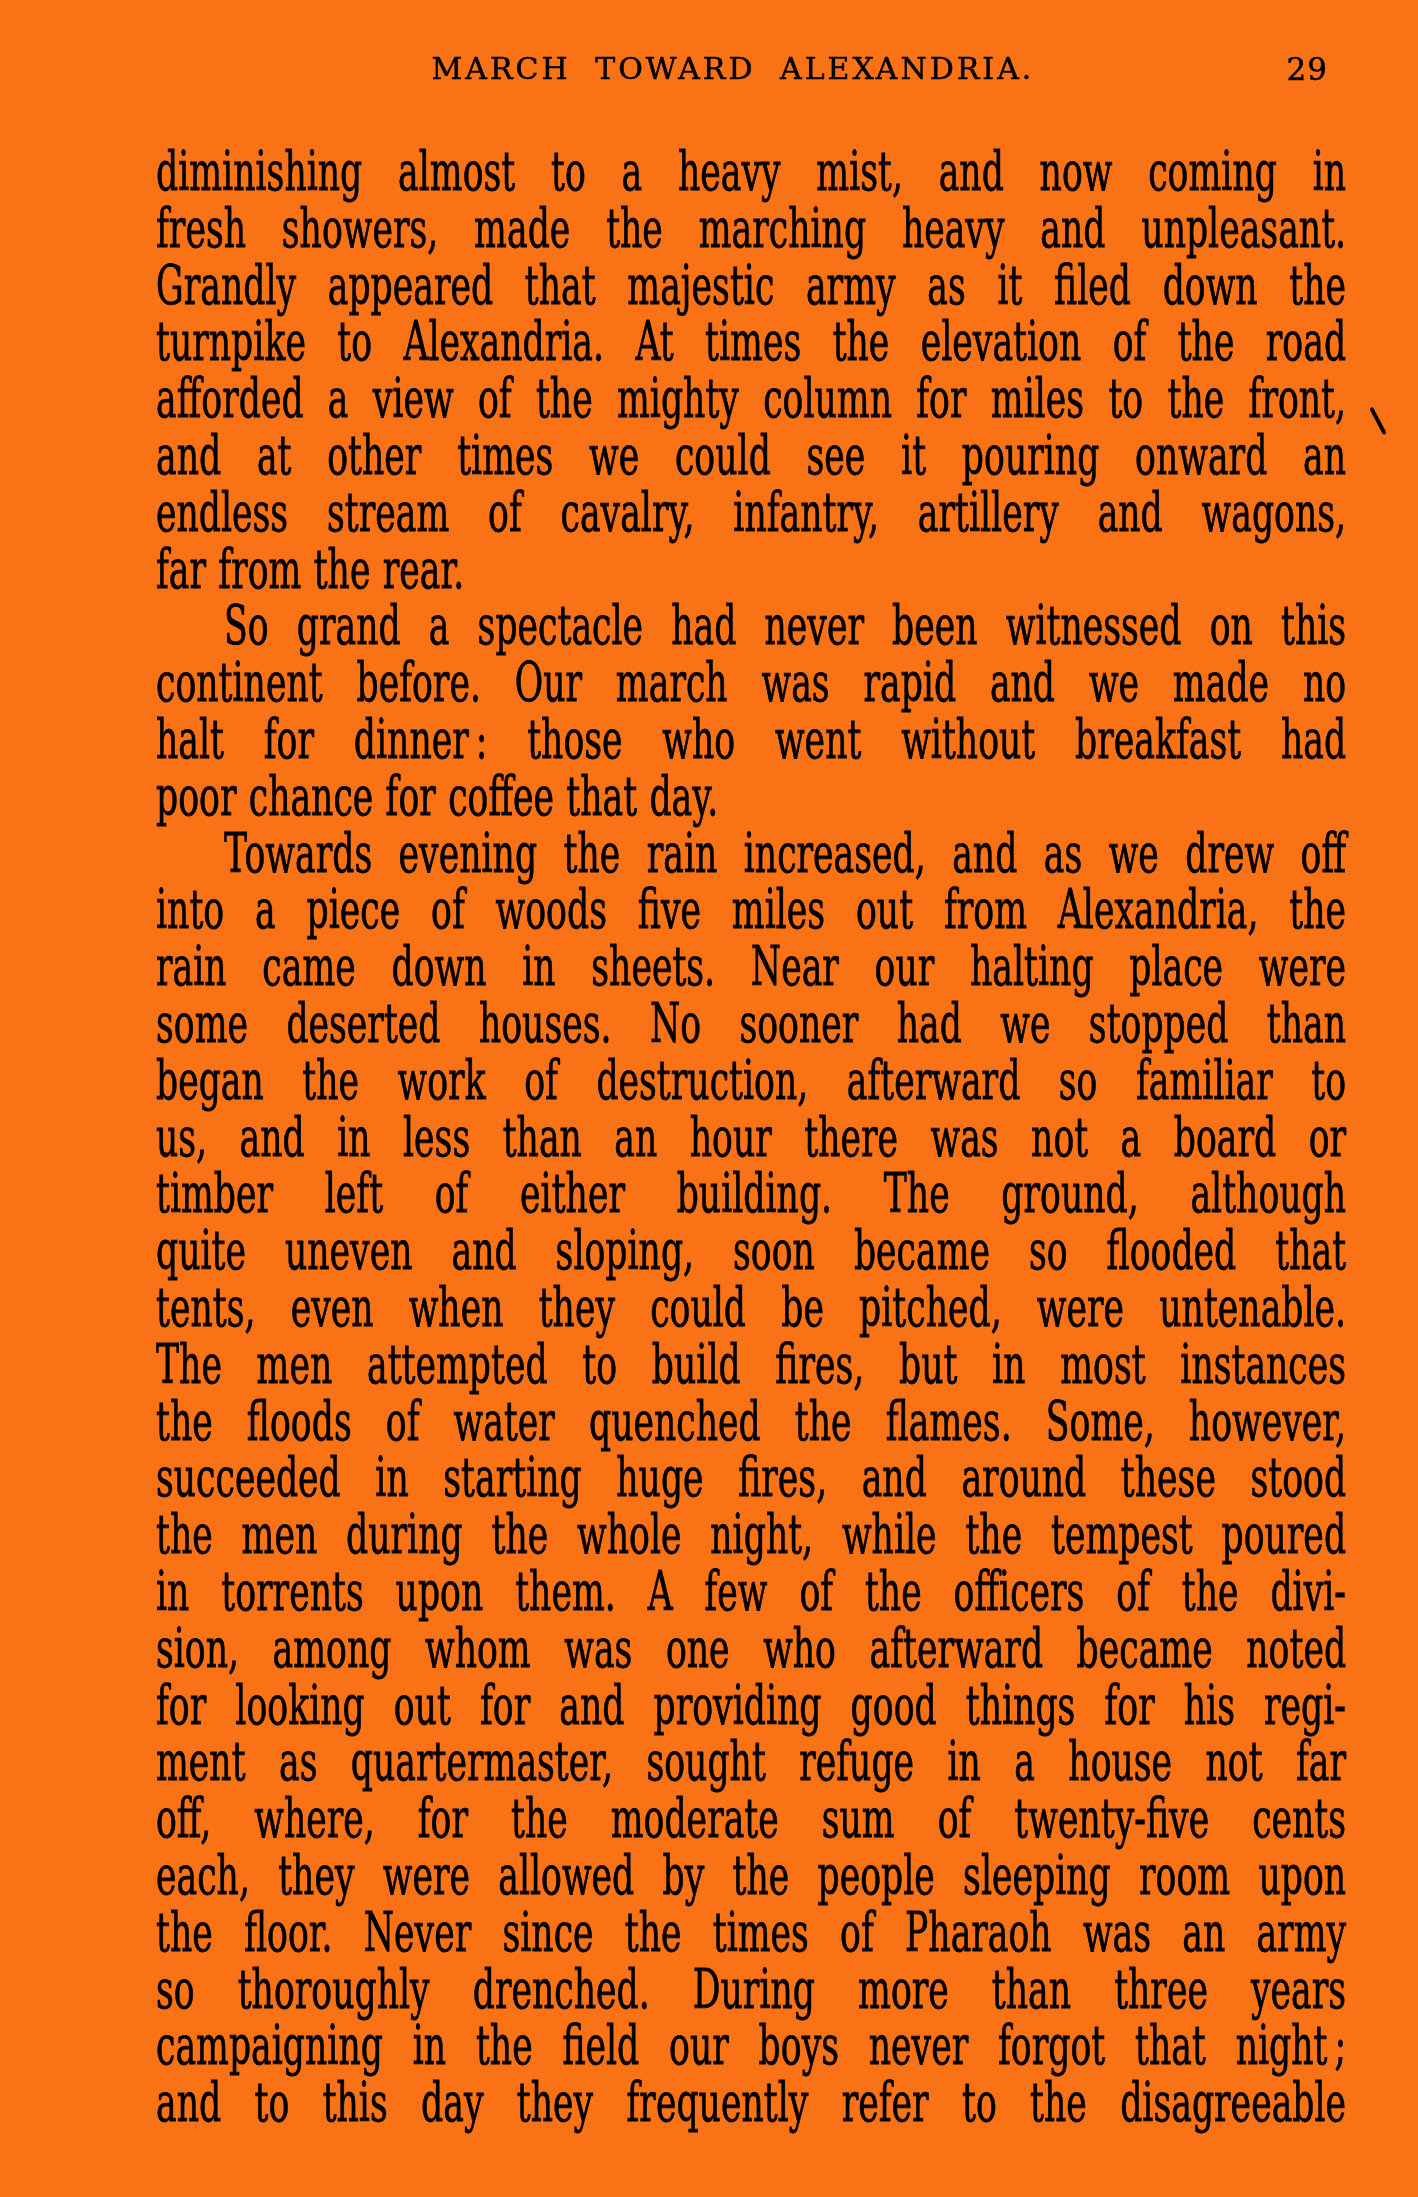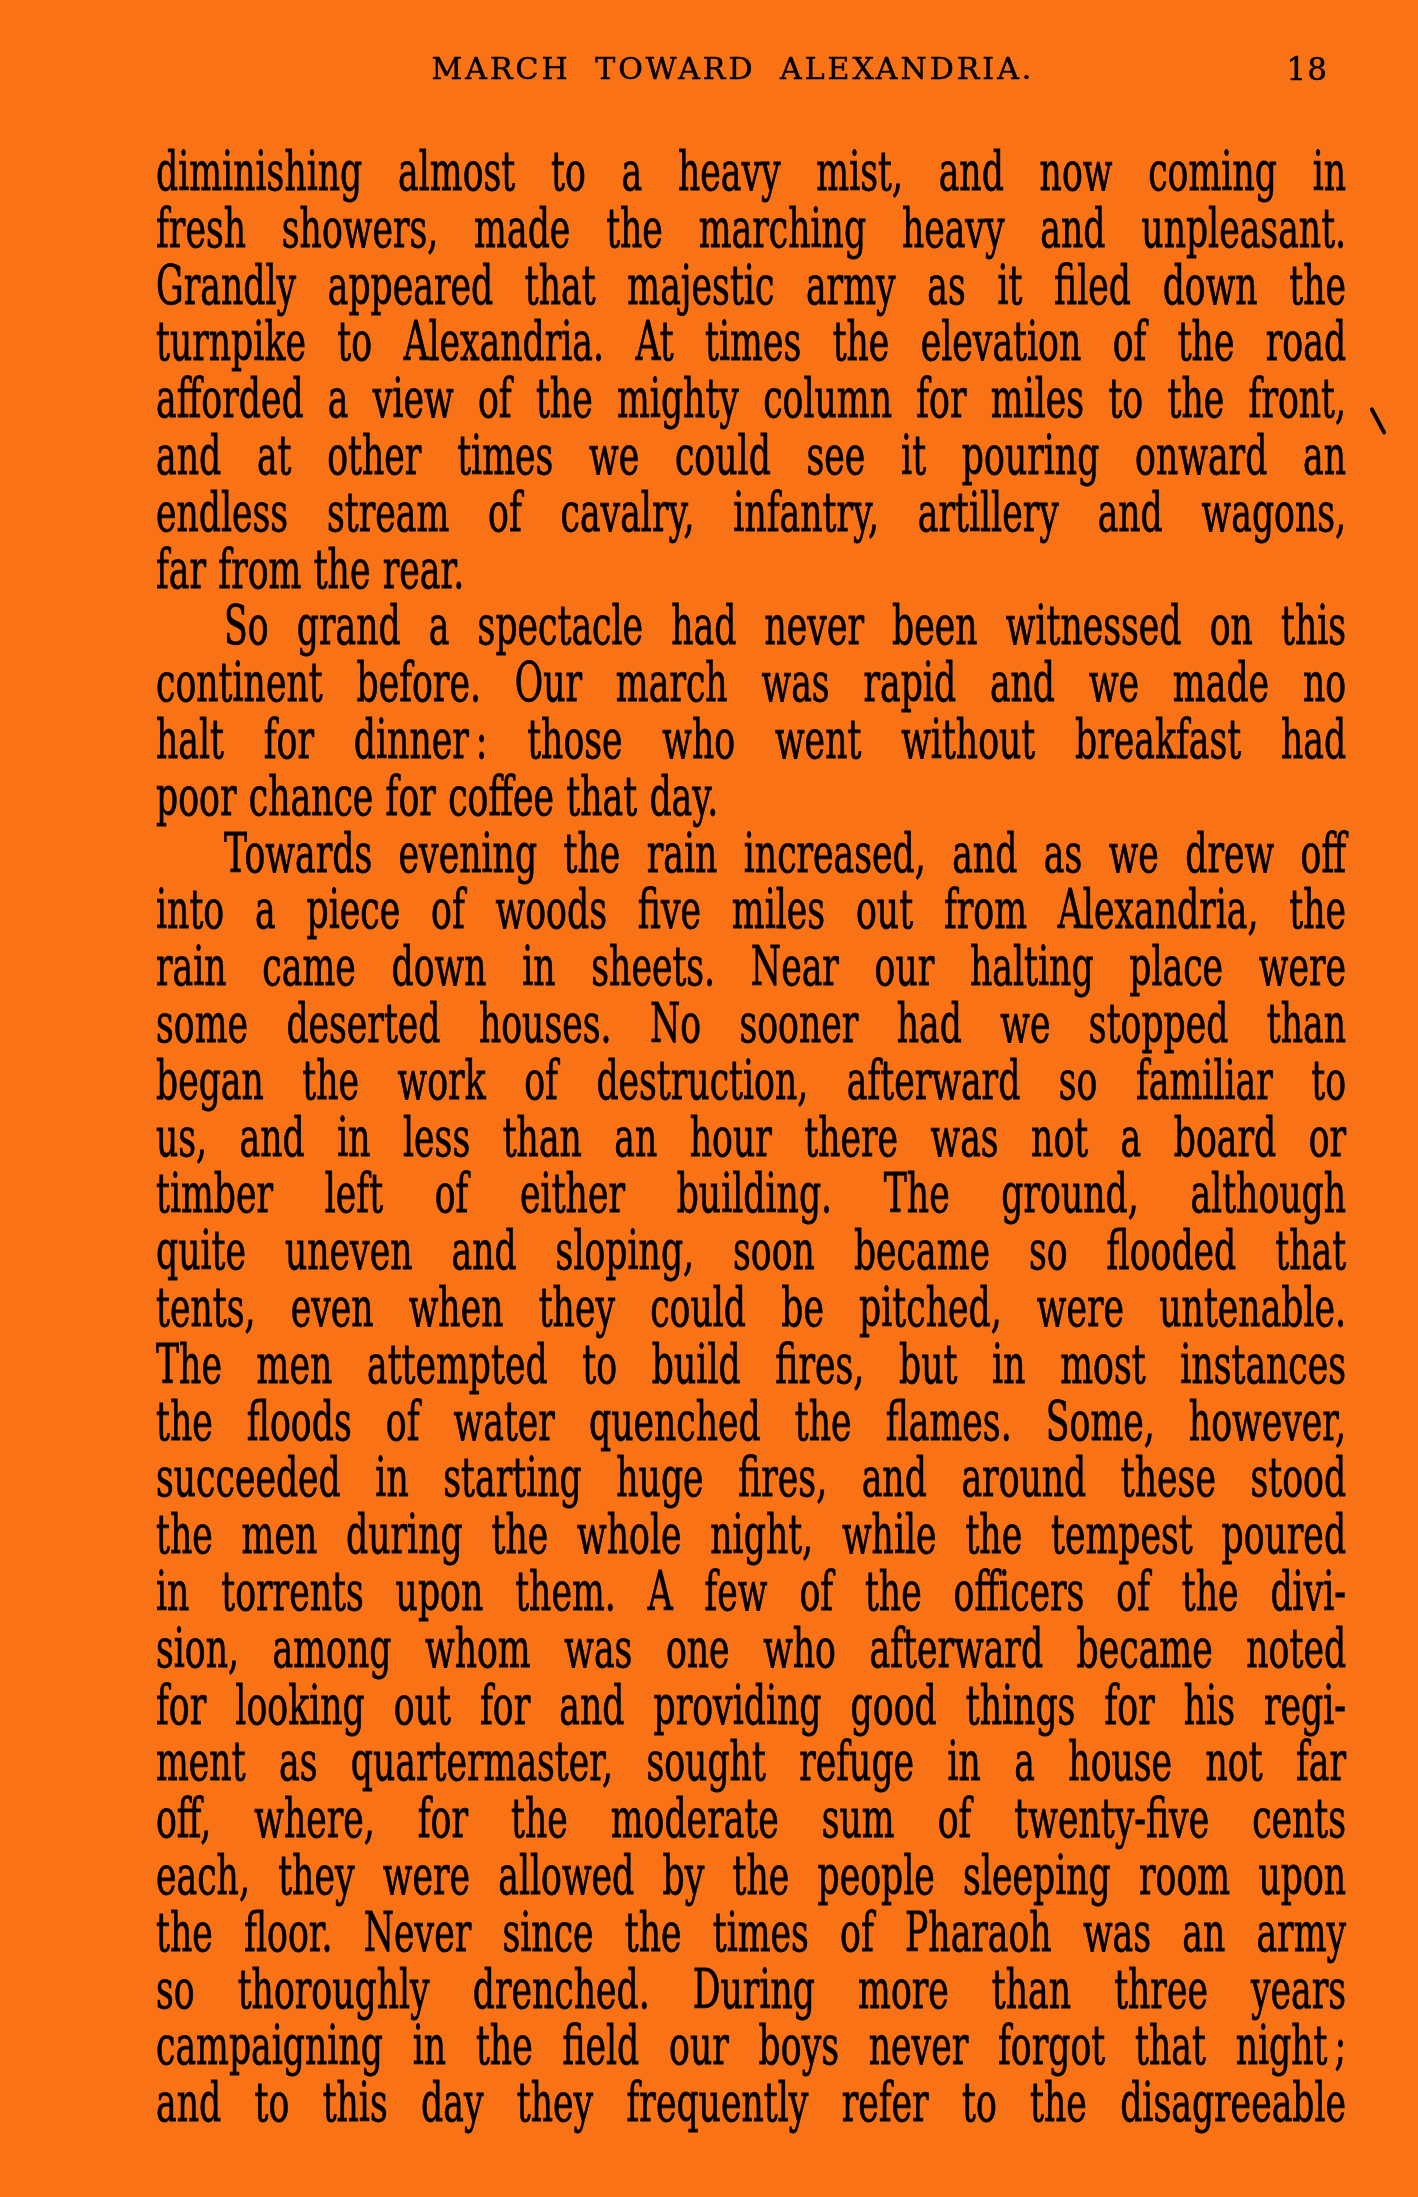--- a/index.html
+++ b/index.html
@@ -85,21 +85,21 @@
     transform: rotate(-28deg);
   }
 </style>
 </head>
 <body>
 
 <div class="page">
 
   <header class="running-head">
     <span class="head-title">MARCH TOWARD ALEXANDRIA.</span>
-    <span class="page-num">18</span>
+    <span class="page-num">29</span>
   </header>
 
   <main class="text-block" id="bodyBlock">
       <div class="line">diminishing almost to a heavy mist, and now coming in</div>
       <div class="line">fresh showers, made the marching heavy and unpleasant.</div>
       <div class="line">Grandly appeared that majestic army as it filed down the</div>
       <div class="line">turnpike to Alexandria. At times the elevation of the road</div>
       <div class="line">afforded a view of the mighty column for miles to the front,</div>
       <div class="line">and at other times we could see it pouring onward an</div>
       <div class="line">endless stream of cavalry, infantry, artillery and wagons,</div>

